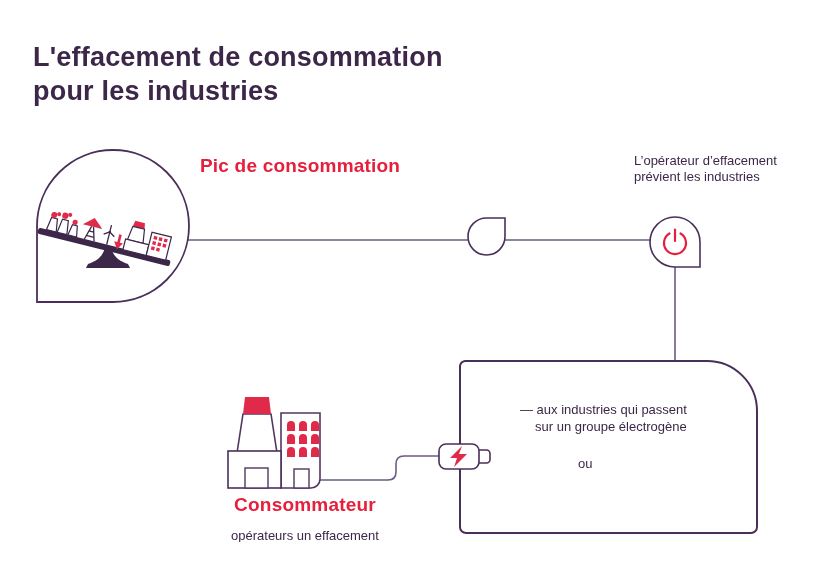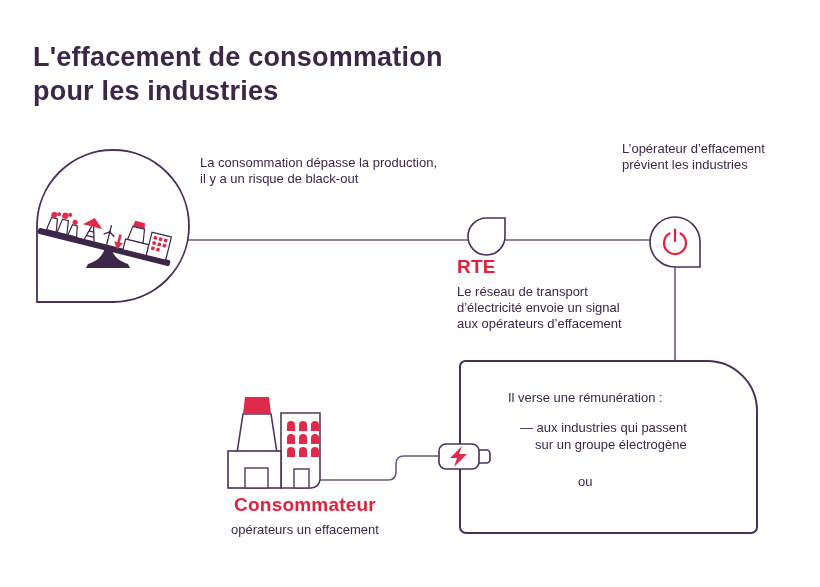--- a/index.html
+++ b/index.html
@@ -9,21 +9,21 @@
   }
   .abs{position:absolute;}
   .multiline{white-space:pre-line;}
   .page-title{
     left:33px;top:22px;width:500px;
     font-size:27px;line-height:34px;font-weight:bold;color:#3c2749;letter-spacing:.2px;
   }
   .section h2{
     margin:0 0 6px 0;font-size:19px;line-height:22px;font-weight:bold;color:#e6203c;letter-spacing:.2px;
   }
-  .section p{margin:0;font-size:13px;line-height:16px;color:#3c2749;}
+  .section p{margin:12px;font-size:13px;line-height:16px;color:#3c2749;}
   .sec-peak{left:200px;top:155px;width:270px;}
   .sec-operator{left:622px;top:141px;width:190px;}
   .sec-rte{left:457px;top:256px;width:220px;}
   .sec-consumer{left:195px;top:494px;width:220px;text-align:center;}
   .box-content{
     left:508px;top:389px;width:250px;font-size:13px;line-height:17px;color:#3c2749;
   }
   .box-content .intro{margin:0 0 13px 0;}
   .box-content .option{margin:12px;padding-left:15px;text-indent:-15px;}
   .box-content .sep{margin:20px 0 7px 70px;}
@@ -147,38 +147,30 @@
         <path d="M299,457 L299,451 A4,4 0 0 1 307,451 L307,457 Z"></path>
         <path d="M311,457 L311,451 A4,4 0 0 1 319,451 L319,457 Z"></path>
       </g>
     </g>
   </svg>
 
   <h1 class="abs page-title multiline">L'effacement de consommation
 pour les industries</h1>
 
   <div class="abs section sec-peak">
-    <p class="multiline">La consommation dépasse la production,
-il y a un risque de black-out</p>
+    <h2>Pic de consommation</h2>
   </div>
 
   <div class="abs section sec-operator">
     <p class="multiline">L’opérateur d’effacement
 prévient les industries</p>
   </div>
 
-  <div class="abs section sec-rte">
-    <h2>RTE</h2>
-    <p class="multiline">Le réseau de transport
-d’électricité envoie un signal
-aux opérateurs d’effacement</p>
-  </div>
 
   <div class="abs box-content">
-    <p class="intro">Il verse une rémunération :</p>
     <p class="option multiline">— aux industries qui passent
 sur un groupe électrogène</p>
     <p class="sep">ou</p>
   </div>
 
   <div class="abs section sec-consumer">
     <h2>Consommateur</h2>
     <p>opérateurs un effacement</p>
   </div>
 

